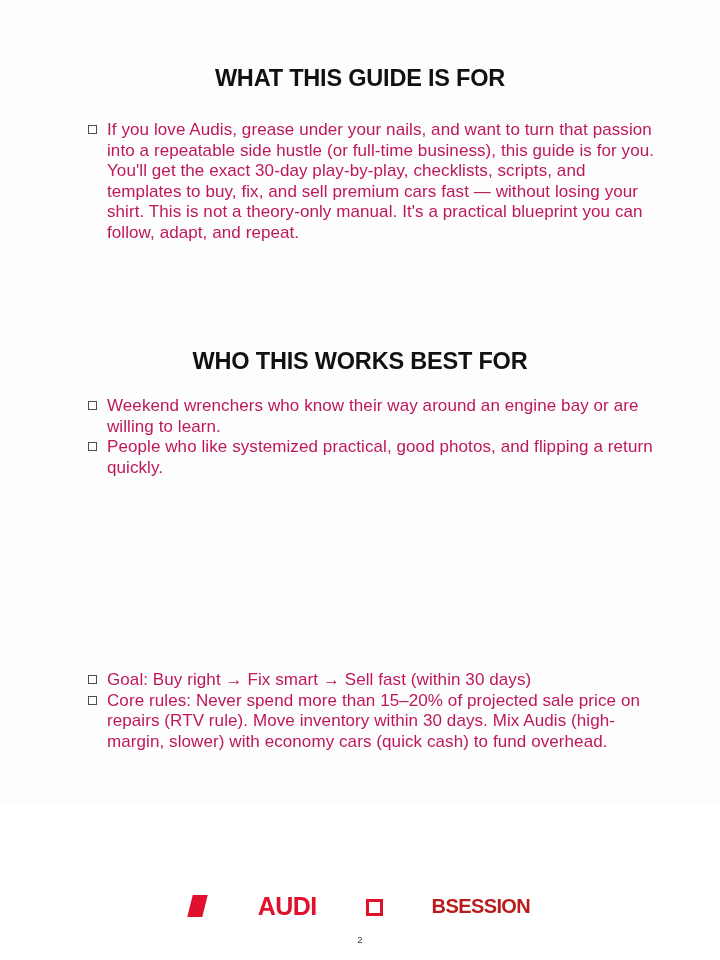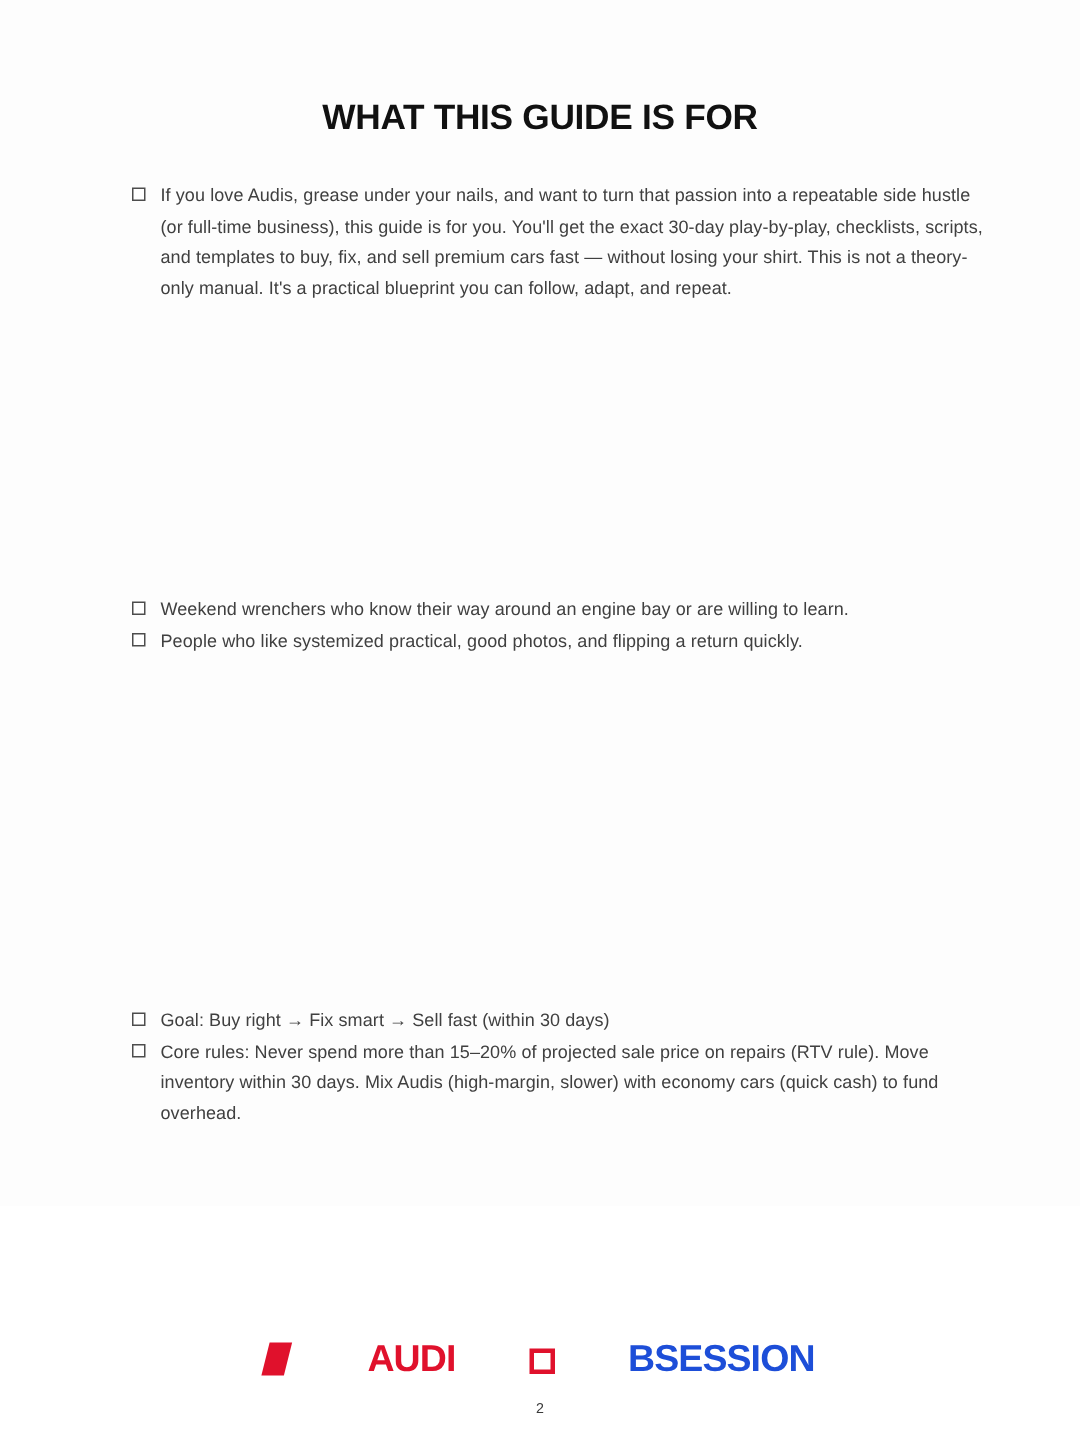--- a/index.html
+++ b/index.html
@@ -63,23 +63,23 @@
     width: 9px;
     height: 9px;
     border: 1px solid #4d4d4d;
     background: #ffffff;
     margin-top: 5px;
     margin-right: 10px;
     box-sizing: border-box;
   }
   .check-text {
     flex: 1 1 auto;
-    font-size: 12px;
+    font-size: 17px;
     line-height: 20.6px;
-    color: #404040;
+    color: #be185d;
     letter-spacing: 0.005em;
   }
 
   
   .footer-logo {
     position: absolute;
     left: 0;
     top: 893px;
     width: 720px;
     display: flex;
@@ -109,23 +109,23 @@
   .logo-square {
     width: 17px;
     height: 17px;
     border: 3px solid #e0112c;
     box-sizing: border-box;
     margin: 0 1px 0 1px;
     position: relative;
     top: 1px;
   }
   .logo-word-b {
-    font-size: 25px;
+    font-size: 20px;
     font-weight: bold;
-    color: #1d4ed8;
+    color: #b91c1c;
     letter-spacing: -0.6px;
     line-height: 22px;
   }
 
   
   .page-number {
     position: absolute;
     left: 0;
     top: 934px;
     width: 720px;
@@ -141,20 +141,21 @@
 
   <div class="section-heading" id="heading-1">WHAT THIS GUIDE IS FOR</div>
 
   <div class="checklist" id="list-1">
     <div class="check-item">
       <span class="check-box"></span>
       <span class="check-text">If you love Audis, grease under your nails, and want to turn that passion into a repeatable side hustle (or full-time business), this guide is for you. You'll get the exact 30-day play-by-play, checklists, scripts, and templates to buy, fix, and sell premium cars fast — without losing your shirt. This is not a theory-only manual. It's a practical blueprint you can follow, adapt, and repeat.</span>
     </div>
   </div>
 
+  <div class="section-heading" id="heading-2">WHO THIS WORKS BEST FOR</div>
 
   <div class="checklist" id="list-2">
     <div class="check-item">
       <span class="check-box"></span>
       <span class="check-text">Weekend wrenchers who know their way around an engine bay or are willing to learn.</span>
     </div>
     <div class="check-item">
       <span class="check-box"></span>
       <span class="check-text">People who like systemized practical, good photos, and flipping a return quickly.</span>
     </div>

